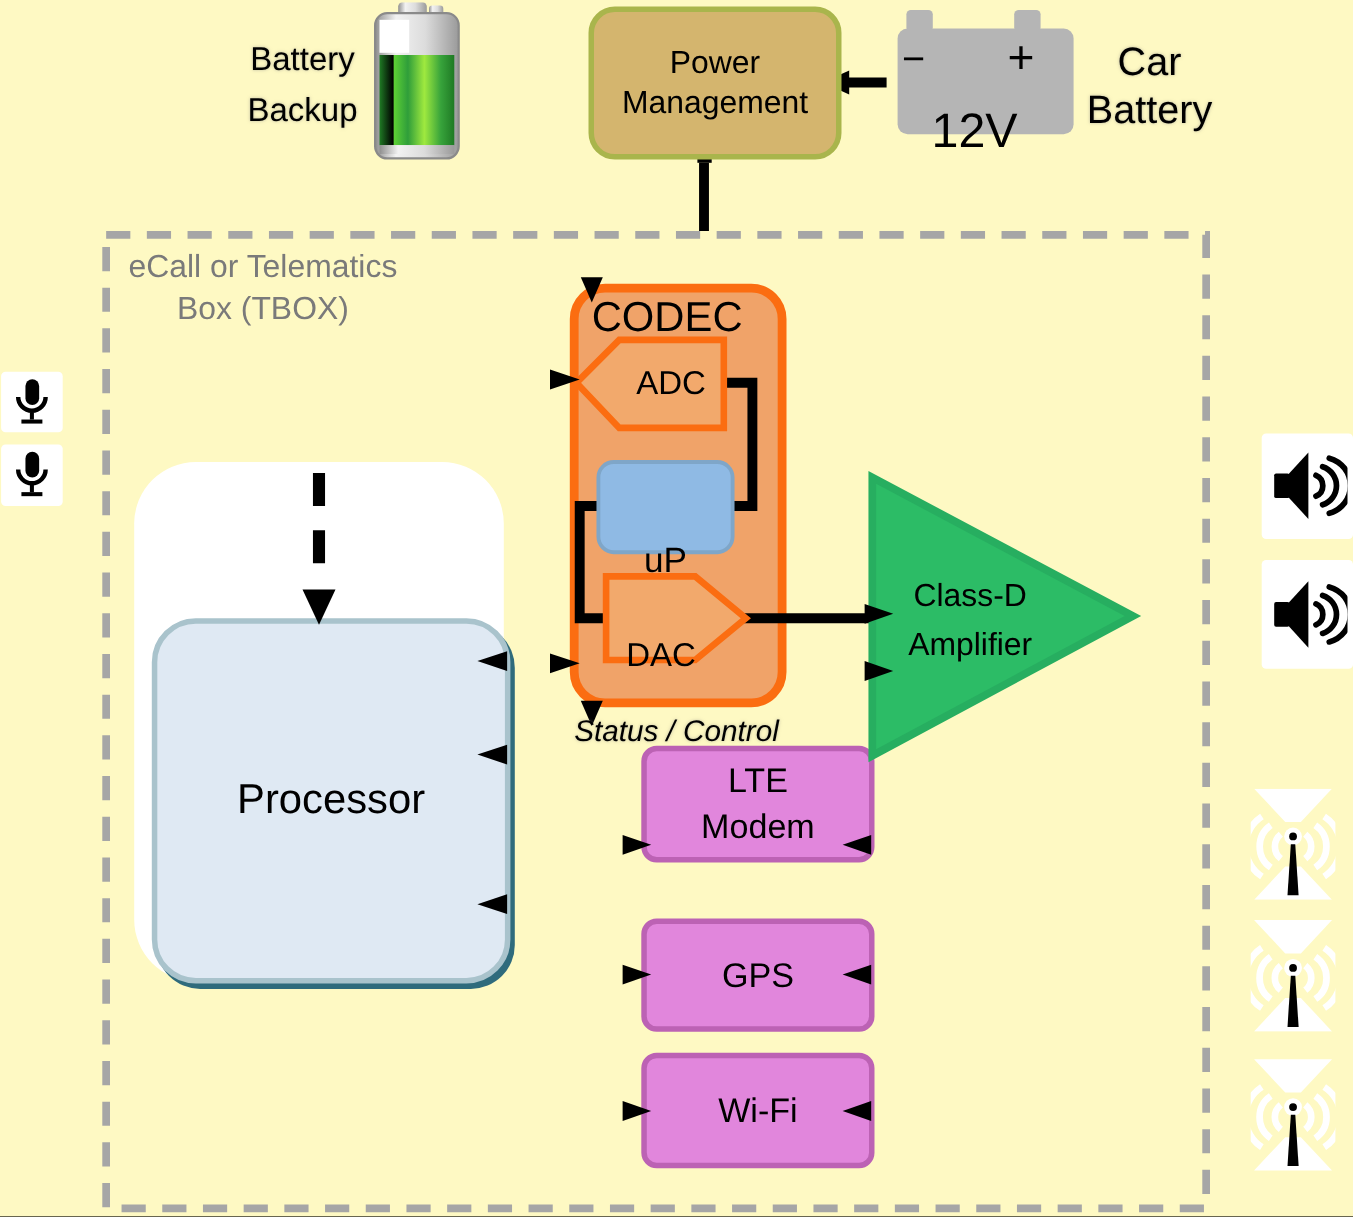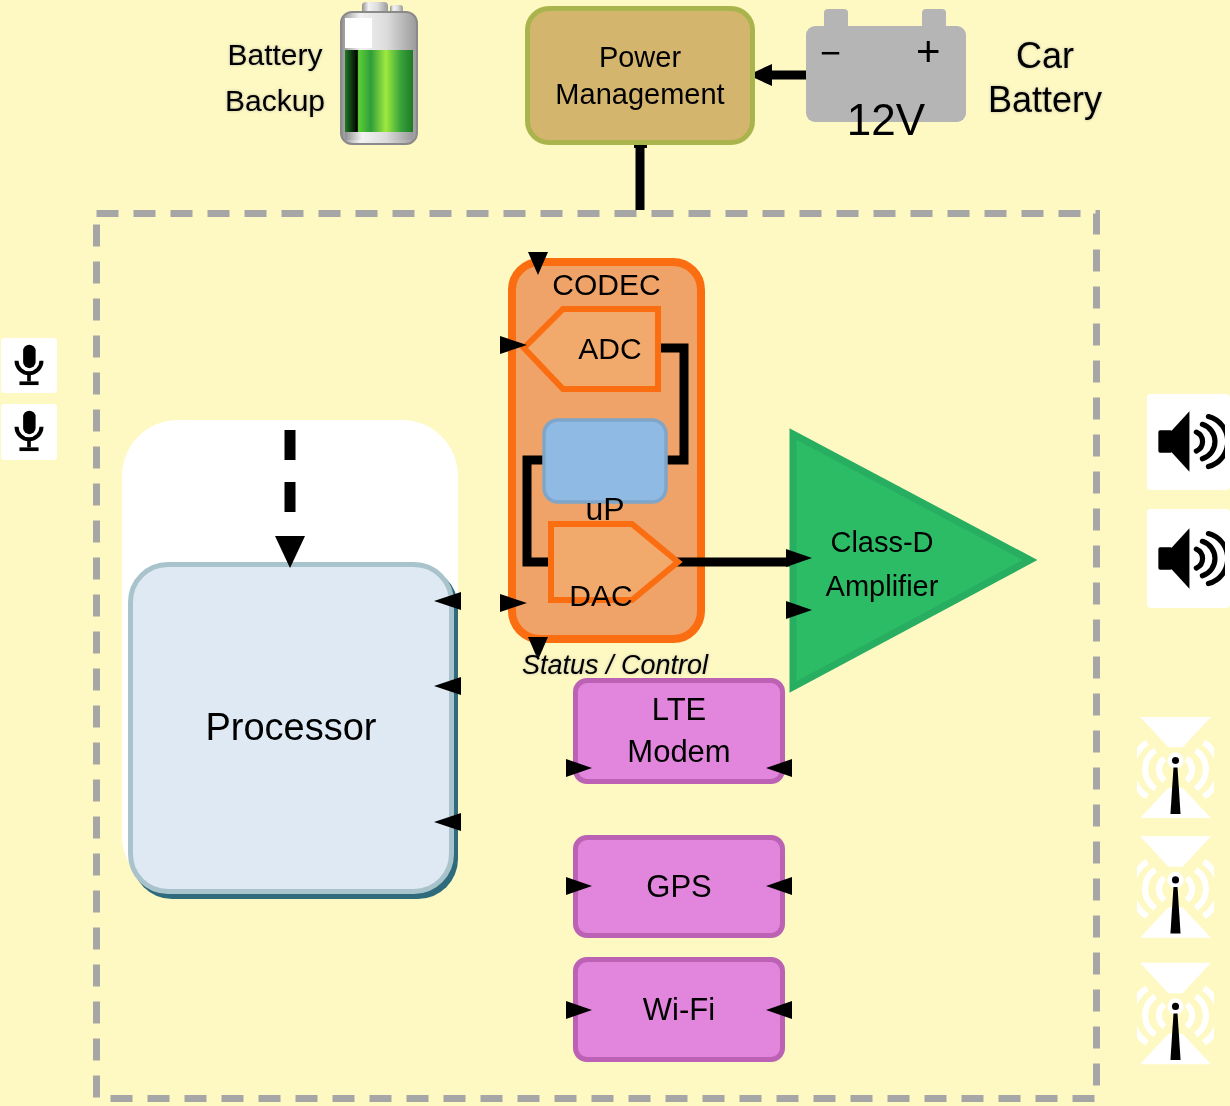--- a/index.html
+++ b/index.html
@@ -4,21 +4,21 @@
 <style>
   html,body{margin:0;padding:0;background:#000;}
   #stage{
     position:relative;width:1230px;height:1106px;background:#fef9c3;overflow:hidden;
     font-family:"Liberation Sans",sans-serif;font-weight:normal;color:#000;
   }
   .abs{position:absolute;}
   .ctr{display:flex;align-items:center;justify-content:center;text-align:center;}
   
   .ghost{color:#000;text-shadow:0 0 3px rgba(130,130,130,.55);}
-  .box{box-sizing:border-box;z-index:1;}
+  .box{box-sizing:border-box;z-index:1;margin-left:10px;}
   .label{z-index:10;line-height:1.25;}
   
   #battery-backup-label{left:205px;top:32px;width:140px;font-size:30px;line-height:46px;}
   #battery-backup-icon{left:338px;top:2px;width:82px;height:146px;z-index:2;}
   #power-management{left:525px;top:6px;width:230px;height:139px;border-radius:24px;
     background:#D4B56E;border:5px solid #A9B54C;font-size:29px;}
   #battery12-body{left:806px;top:26px;width:160px;height:96px;background:#B5B5B5;border-radius:9px;z-index:1;}
   .terminal{top:9px;width:24px;height:20px;background:#B5B5B5;border-radius:4px;z-index:0;}
   #batt-minus{left:820px;top:30px;width:34px;font-size:36px;z-index:2;}
   #batt-plus{left:916px;top:26px;width:40px;font-size:42px;z-index:2;}
@@ -36,21 +36,21 @@
   #ant-1{left:1137px;top:717px;width:77px;height:101px;}
   #ant-2{left:1137px;top:836px;width:77px;height:102px;}
   #ant-3{left:1137px;top:962px;width:77px;height:103px;}
   
   #white-shape{left:122px;top:420px;width:336px;height:472px;background:#fff;border-radius:56px;z-index:1;}
   #processor{left:128px;top:562px;width:326px;height:332px;border-radius:40px;background:#DFE9F3;
     border:5px solid #A9C3CC;box-shadow:4px 5px 0 #2F6B7C;font-size:38px;z-index:3;}
   
   #codec{left:508px;top:258px;width:197px;height:385px;border-radius:32px;background:#F0A369;
     border:8px solid #FB6D11;z-index:1;}
-  #codec-title{left:508px;top:266px;width:197px;font-size:30px;text-align:center;}
+  #codec-title{left:508px;top:266px;width:197px;font-size:38px;text-align:center;}
   #adc-label{left:555px;top:330px;width:110px;font-size:30px;text-align:center;}
   #up-label{left:544px;top:443px;width:122px;font-size:32px;text-align:center;margin-top:46px;}
   #dac-label{left:546px;top:545px;width:110px;font-size:30px;text-align:center;margin-top:32px;}
   #status-label{left:512px;top:649px;width:206px;font-size:27px;font-style:italic;text-align:center;}
   
   #amp-label{left:798px;top:520px;width:168px;font-size:29px;line-height:44px;}
   
   .radio{left:573px;width:212px;border-radius:14px;background:#E186DC;border:5px solid #BC62B4;font-size:31px;z-index:1;}
   #radio-lte{top:678px;height:106px;}
   #radio-lte .wrapcap{width:130px;line-height:42px;}
@@ -99,20 +99,21 @@
 
   <div class="abs terminal" style="left:824px;"></div>
   <div class="abs terminal" style="left:922px;"></div>
   <div class="abs box" id="battery12-body"></div>
   <div class="abs label" id="batt-minus">−</div>
   <div class="abs label" id="batt-plus">+</div>
   <div class="abs label" id="batt-12v">12V</div>
 
   <div class="abs label ghost ctr" id="car-battery-label">Car Battery</div>
 
+  <div class="abs label ctr" id="tbox-title">eCall or Telematics Box (TBOX)</div>
 
   <div class="abs icon-tile" id="mic-1">
     <svg width="44" height="48" viewBox="0 0 60 62">
       <rect x="22" y="2" width="17" height="32" rx="8.5" fill="#000"></rect>
       <path d="M13,24 a17,17 0 0 0 34,0" stroke="#000" stroke-width="5.5" fill="none"></path>
       <rect x="27.5" y="43" width="5" height="9" fill="#000"></rect>
       <rect x="17" y="52" width="26" height="5" fill="#000"></rect>
     </svg>
   </div>
   <div class="abs icon-tile" id="mic-2">

